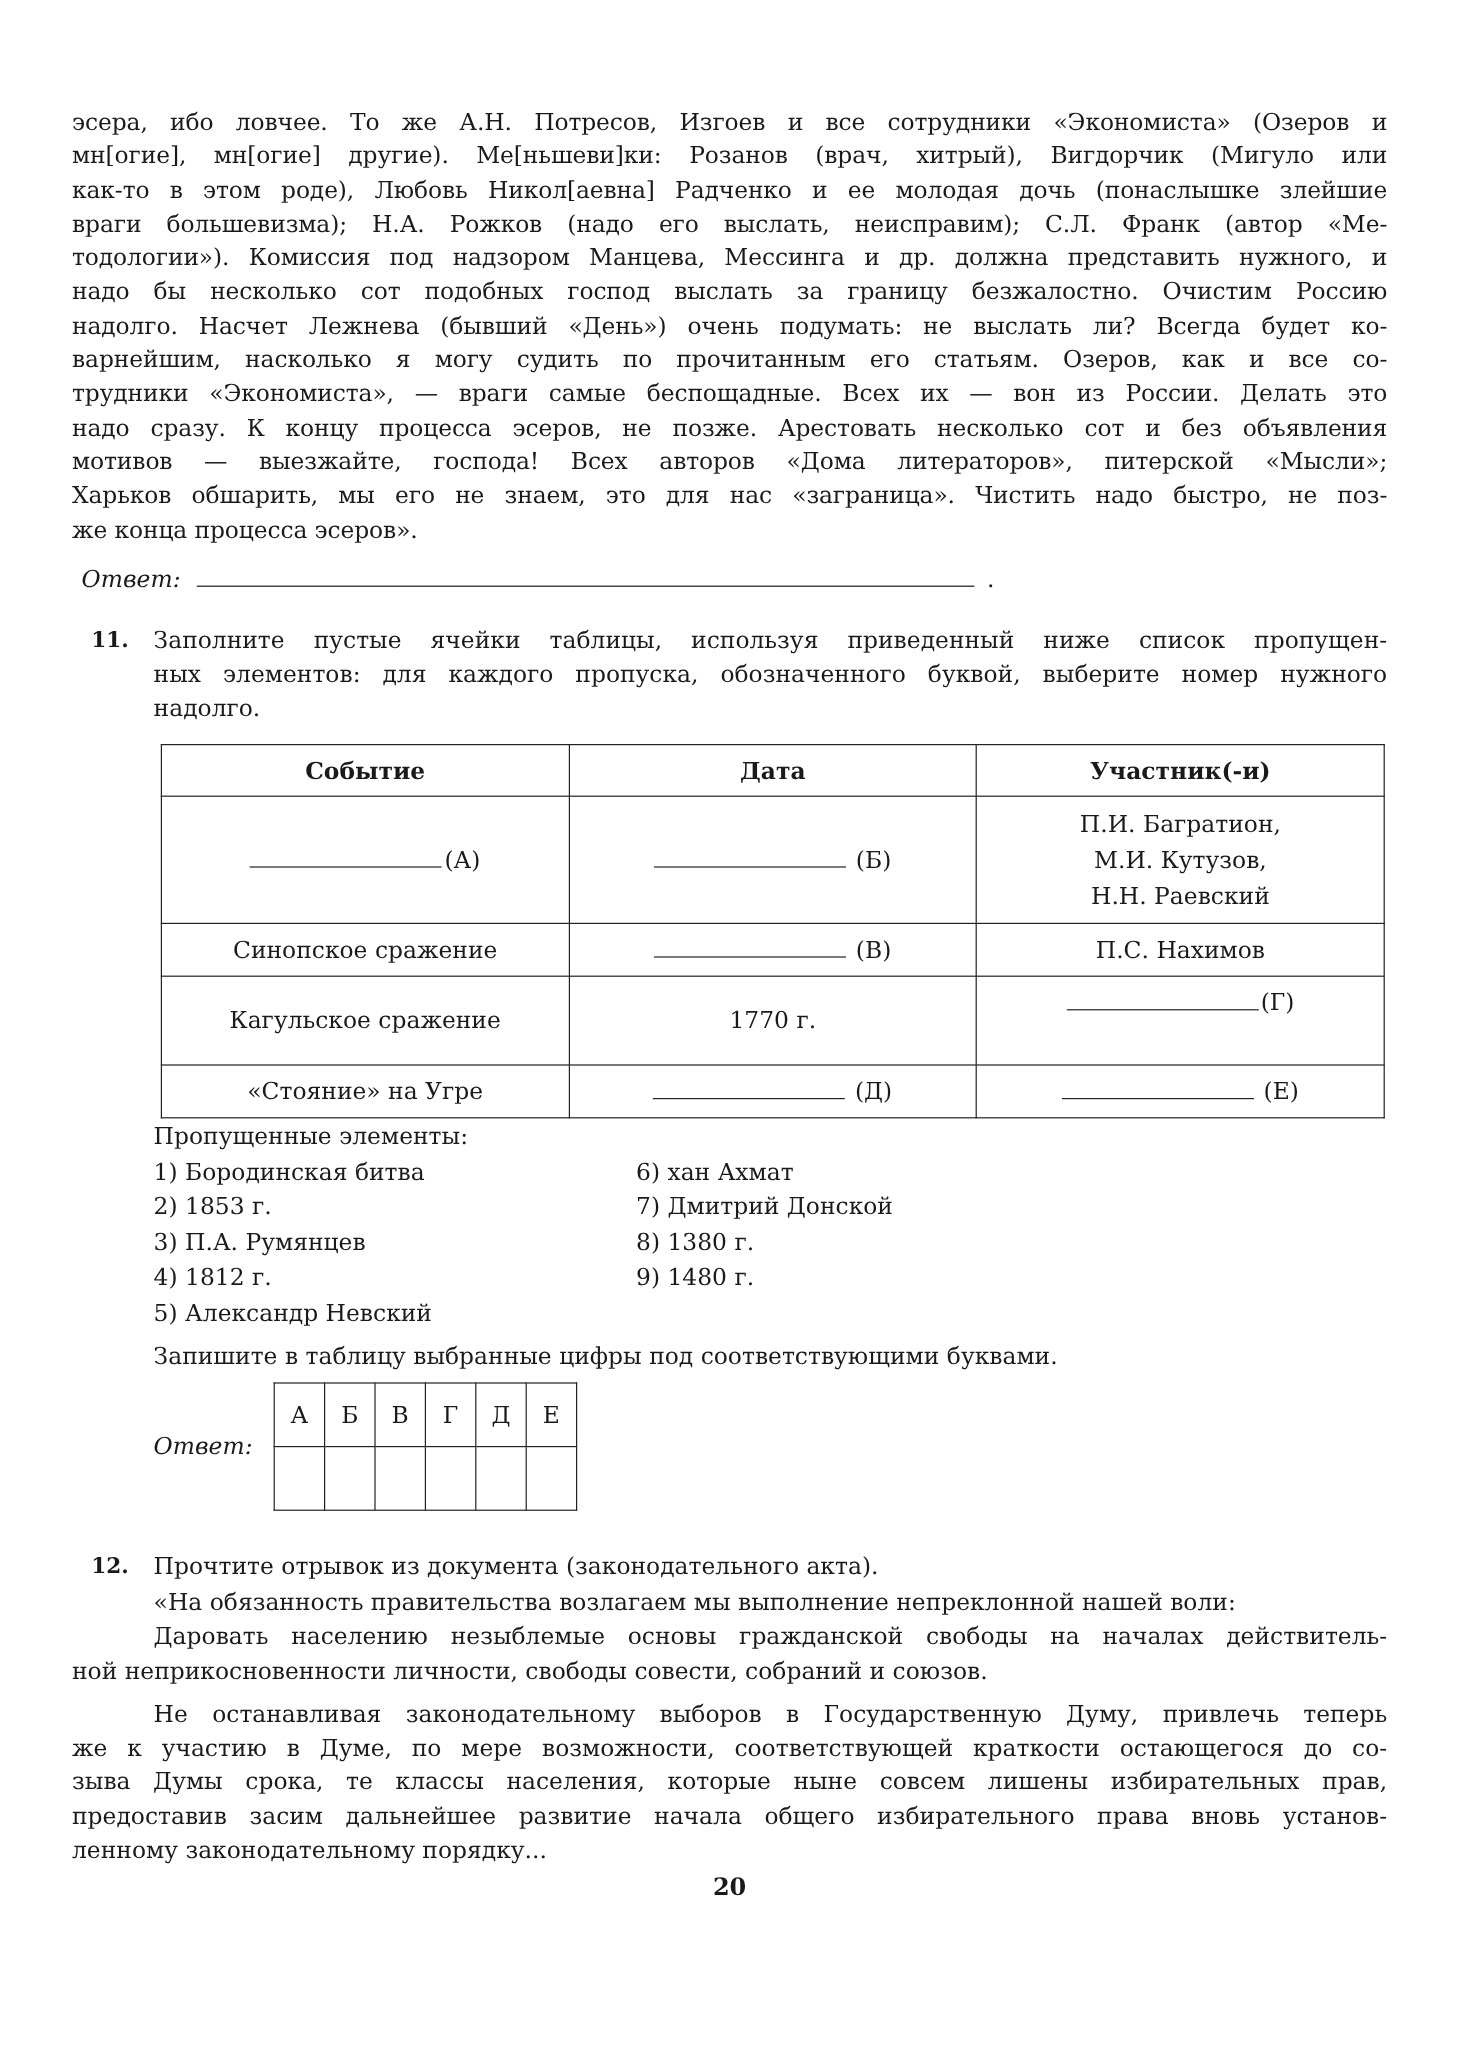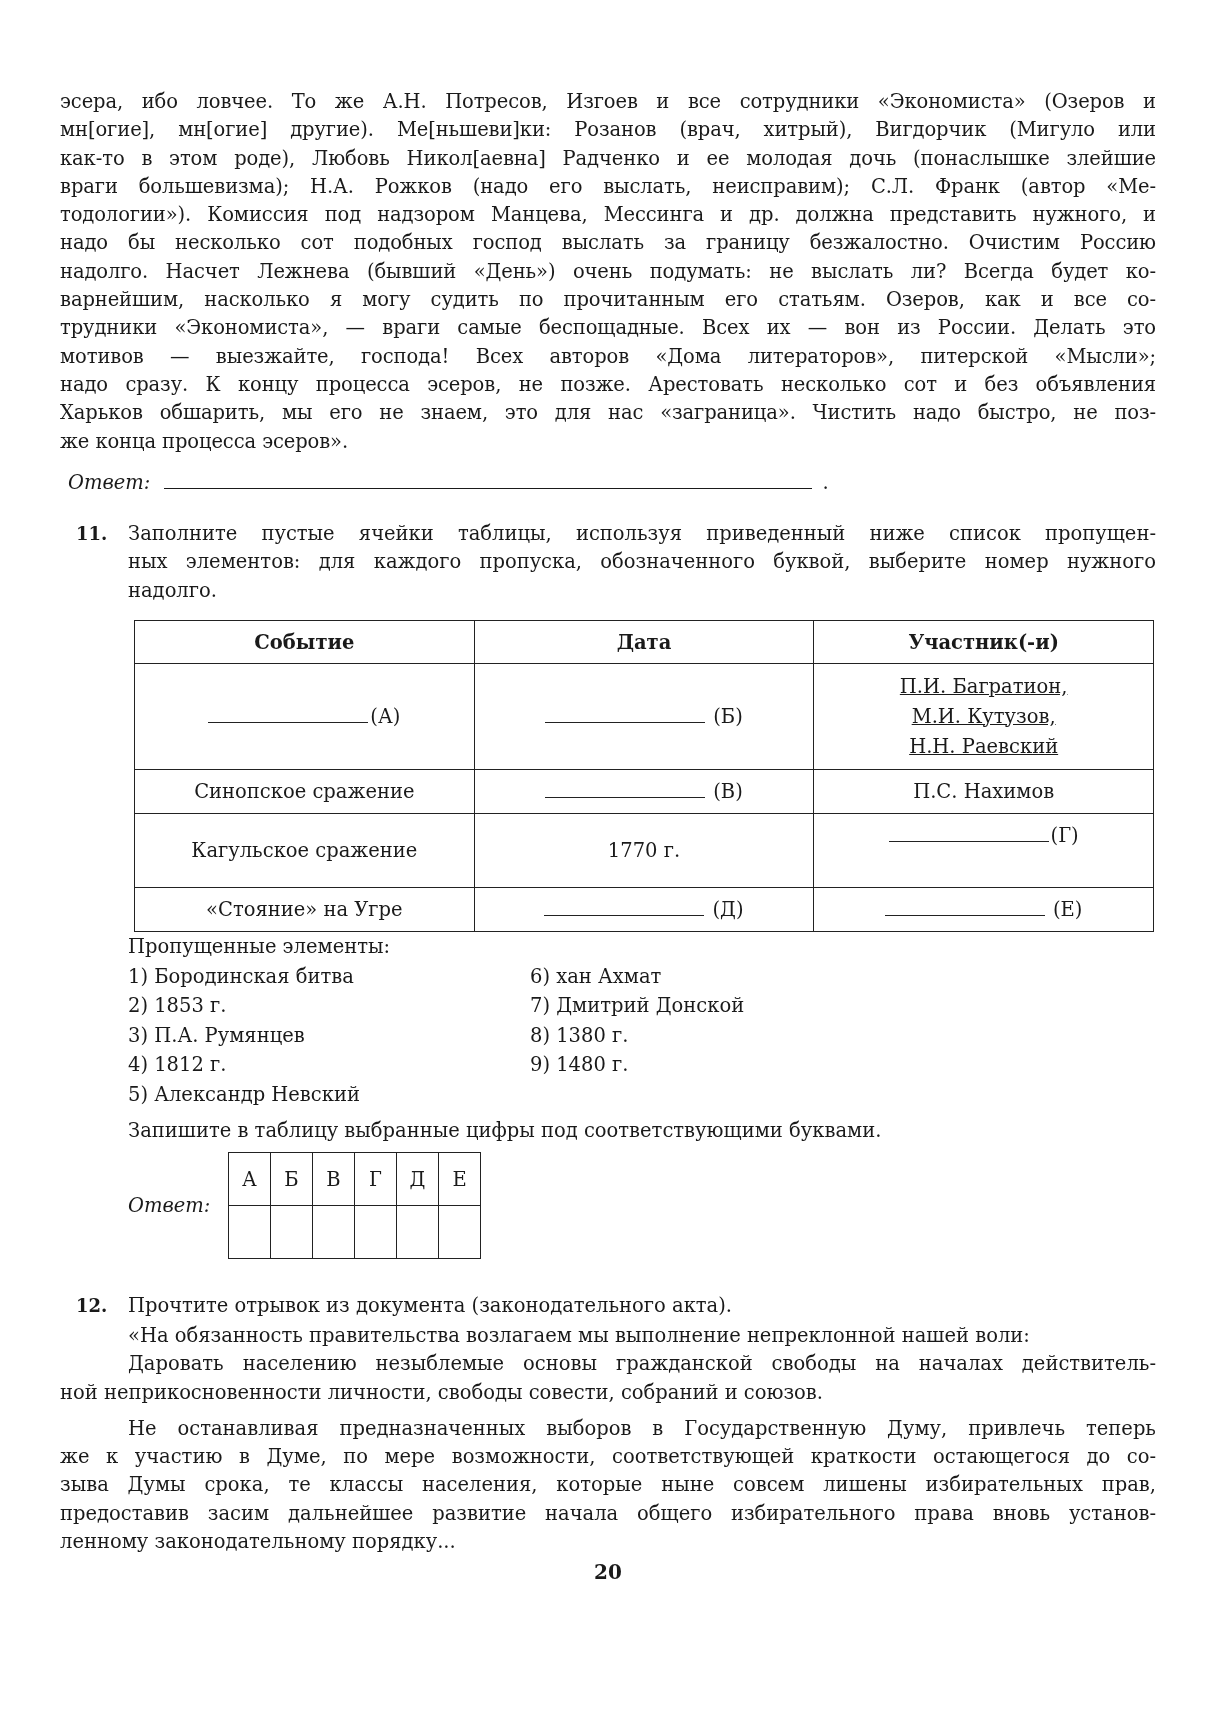--- a/index.html
+++ b/index.html
@@ -113,21 +113,20 @@
       width: 160px;
       border-bottom: 1.5px solid #222;
       margin-right: 8px;
       vertical-align: baseline;
       height: 1px;
     }
     .blank.tight { margin-right: 2px; }
     .cell-stack span {
       display: block;
       line-height: 30px;
-      text-decoration: underline;
     }
     .missing {
       position: absolute;
       left: 128px;
       top: 932px;
       font-size: 19.5px;
       line-height: 29.5px;
     }
     .missing-cols {
       display: flex;
@@ -204,22 +203,22 @@
   <p class="para">
     <span class="ln">эсера, ибо ловчее. То же А.Н. Потресов, Изгоев и все сотрудники «Экономиста» (Озеров и</span>
     <span class="ln">мн[огие], мн[огие] другие). Ме[ньшеви]ки: Розанов (врач, хитрый), Вигдорчик (Мигуло или</span>
     <span class="ln">как-то в этом роде), Любовь Никол[аевна] Радченко и ее молодая дочь (понаслышке злейшие</span>
     <span class="ln">враги большевизма); Н.А. Рожков (надо его выслать, неисправим); С.Л. Франк (автор «Ме-</span>
     <span class="ln">тодологии»). Комиссия под надзором Манцева, Мессинга и др. должна представить нужного, и</span>
     <span class="ln">надо бы несколько сот подобных господ выслать за границу безжалостно. Очистим Россию</span>
     <span class="ln">надолго. Насчет Лежнева (бывший «День») очень подумать: не выслать ли? Всегда будет ко-</span>
     <span class="ln">варнейшим, насколько я могу судить по прочитанным его статьям. Озеров, как и все со-</span>
     <span class="ln">трудники «Экономиста», — враги самые беспощадные. Всех их — вон из России. Делать это</span>
+    <span class="ln">надо сразу. К концу процесса эсеров, не позже. Арестовать несколько сот и без объявления</span>
     <span class="ln">мотивов — выезжайте, господа! Всех авторов «Дома литераторов», питерской «Мысли»;</span>
-    <span class="ln">надо сразу. К концу процесса эсеров, не позже. Арестовать несколько сот и без объявления</span>
     <span class="ln">Харьков обшарить, мы его не знаем, это для нас «заграница». Чистить надо быстро, не поз-</span>
     <span class="ln last">же конца процесса эсеров».</span>
   </p>
 </div>
 
 <div class="answer-line">
   <span class="answer-label">Ответ:</span>
   <span class="answer-blank"></span>
   <span class="answer-dot">.</span>
 </div>
@@ -334,20 +333,20 @@
   <div class="task-body">
     <span class="ln last">Прочтите отрывок из документа (законодательного акта).</span>
   </div>
 </div>
 
 <div class="quote">
   <span class="ln indent last">«На обязанность правительства возлагаем мы выполнение непреклонной нашей воли:</span>
   <span class="ln indent">Даровать населению незыблемые основы гражданской свободы на началах действитель-</span>
   <span class="ln last">ной неприкосновенности личности, свободы совести, собраний и союзов.</span>
   <div class="gap"></div>
-  <span class="ln indent">Не останавливая предназначенных выборов в Государственную Думу, привлечь теперь</span>
+  <span class="ln indent">Не останавливая законодательному выборов в Государственную Думу, привлечь теперь</span>
   <span class="ln">же к участию в Думе, по мере возможности, соответствующей краткости остающегося до со-</span>
   <span class="ln">зыва Думы срока, те классы населения, которые ныне совсем лишены избирательных прав,</span>
   <span class="ln">предоставив засим дальнейшее развитие начала общего избирательного права вновь установ-</span>
   <span class="ln last">ленному законодательному порядку...</span>
 </div>
 
 <div class="page-number">20</div>
 
 </body></html>

